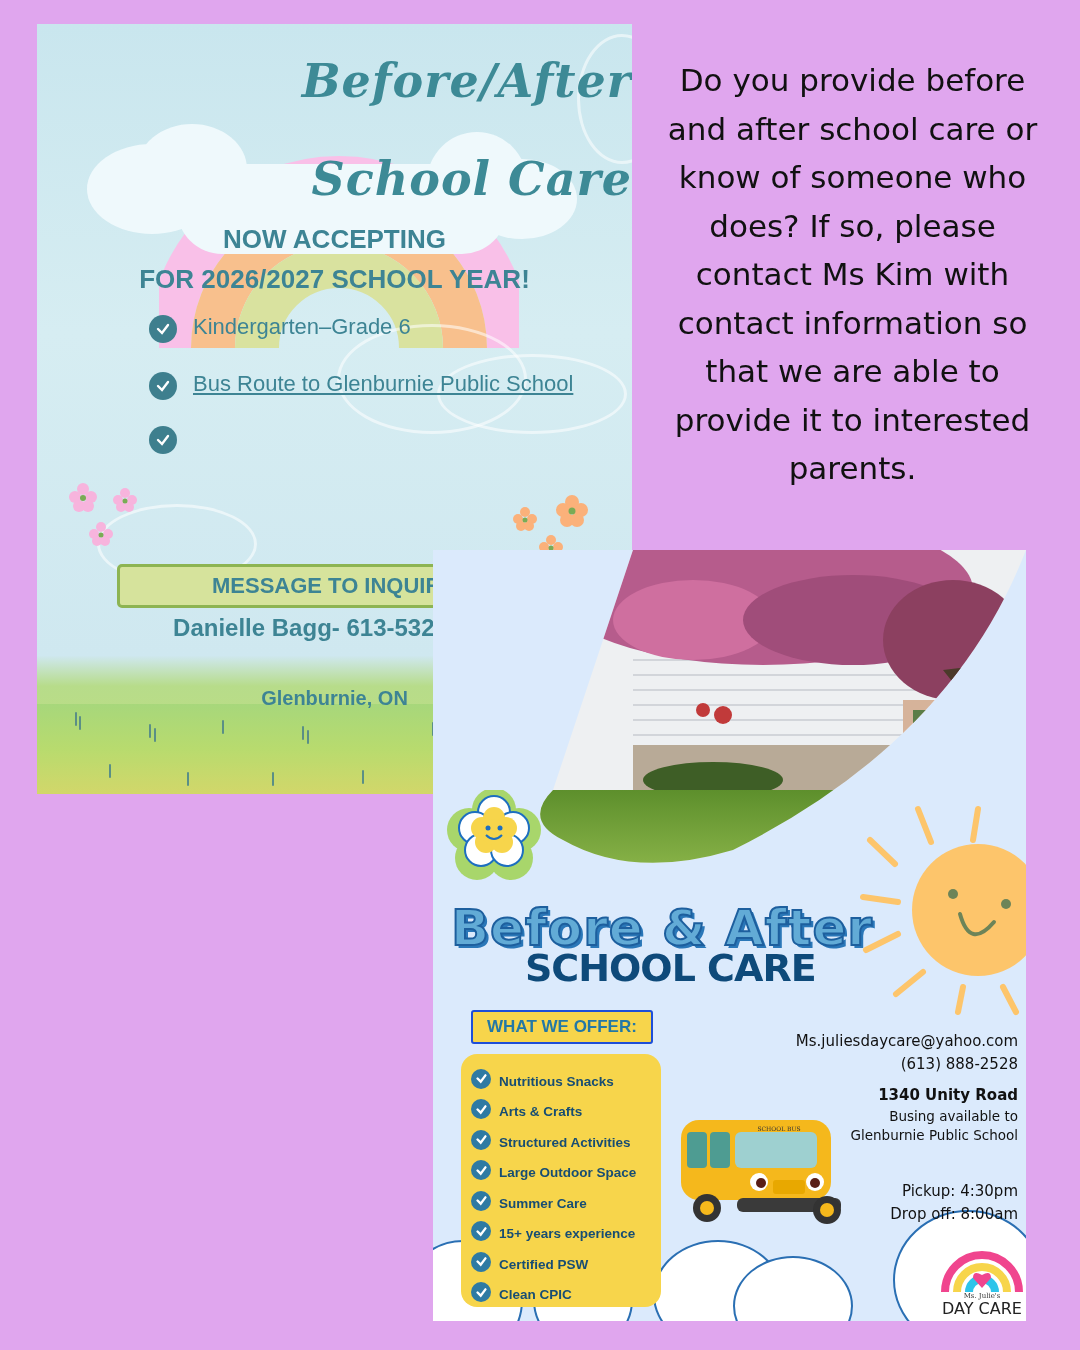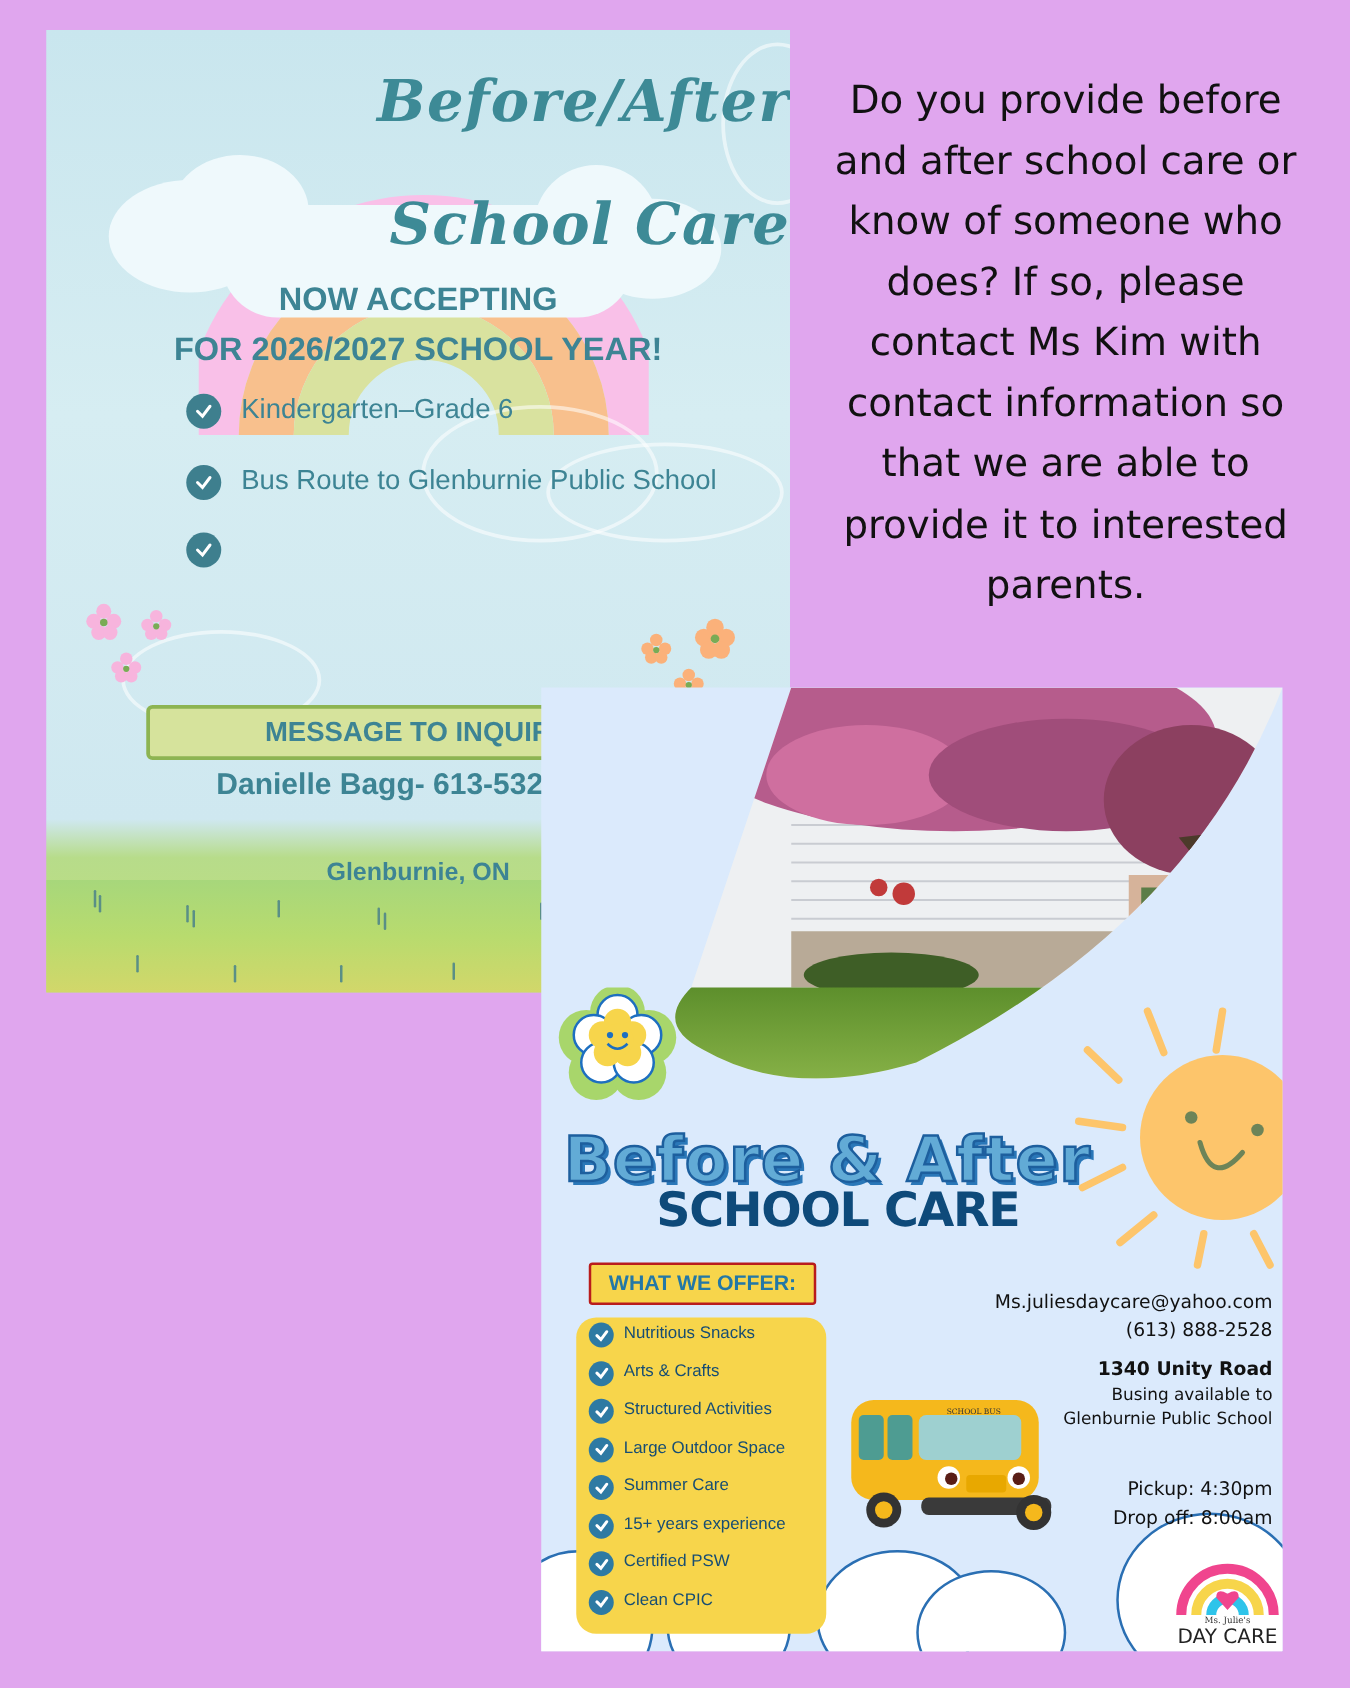--- a/index.html
+++ b/index.html
@@ -65,28 +65,28 @@
     color: #62abd6; -webkit-text-stroke: 2px #1d5f9e; letter-spacing: 1px;
     font-family: "DejaVu Sans", sans-serif;
     text-shadow: 3px 3px 0 #2a77b8;
   }
   .f2-title2 {
     position: absolute; left: 92px; top: 396px; font-size: 38px; font-weight: bold;
     color: #0e4a7a; font-family: "DejaVu Sans", sans-serif; letter-spacing: -1px;
   }
   .f2-offer-tag {
     position: absolute; left: 38px; top: 460px; width: 182px; height: 34px;
-    background: #f7d54b; border: 2px solid #b91c1c; border-radius: 3px;
+    background: #f7d54b; border: 2px solid #1d4ed8; border-radius: 3px;
     color: #2378a6; font-weight: bold; font-size: 17px; text-align: center; line-height: 30px;
   }
   .f2-offer-box {
     position: absolute; left: 28px; top: 504px; width: 200px; height: 253px;
     background: #f7d54b; border-radius: 16px; padding: 4px 10px;
   }
-  .f2-item { display: flex; align-items: flex-start; height: 30.5px; color: #174d73; font-size: 13.5px; font-weight: normal; }
+  .f2-item { display: flex; align-items: flex-end; height: 30.5px; color: #174d73; font-size: 13.5px; font-weight: bold; }
   .f2-check {
     width: 20px; height: 20px; border-radius: 50%; background: #2e7aa3; flex: 0 0 20px; margin-right: 8px;
     display: flex; align-items: center; justify-content: center;
   }
   .f2-info { position: absolute; right: 8px; text-align: right; color: #111; font-family: "DejaVu Sans", sans-serif; }
   .f2-cloud { position: absolute; background: #fff; border: 2px solid #2a6fb3; border-radius: 50%; }
 </style>
 </head>
 <body>
 
@@ -115,21 +115,21 @@
 
   <div class="f1-list">
     <div class="f1-item" style="margin-bottom:23px;">
       <span class="f1-check">
           <svg width="14" height="14" viewBox="0 0 14 14">
             <path d="M2 7 L6 11 L12 3" stroke="#fff" stroke-width="2.4" fill="none" stroke-linecap="round"></path>
           </svg>
         </span>
       <span>Kindergarten–Grade 6</span>
     </div>
-    <div class="f1-item" style="margin-bottom:22px;">
+    <div class="f1-item" style="margin-bottom:22px;text-decoration:underline;">
       <span class="f1-check">
           <svg width="14" height="14" viewBox="0 0 14 14">
             <path d="M2 7 L6 11 L12 3" stroke="#fff" stroke-width="2.4" fill="none" stroke-linecap="round"></path>
           </svg>
         </span>
       <span>Bus Route to Glenburnie Public School</span>
     </div>
     <div class="f1-item">
       <span class="f1-check">
           <svg width="14" height="14" viewBox="0 0 14 14">

